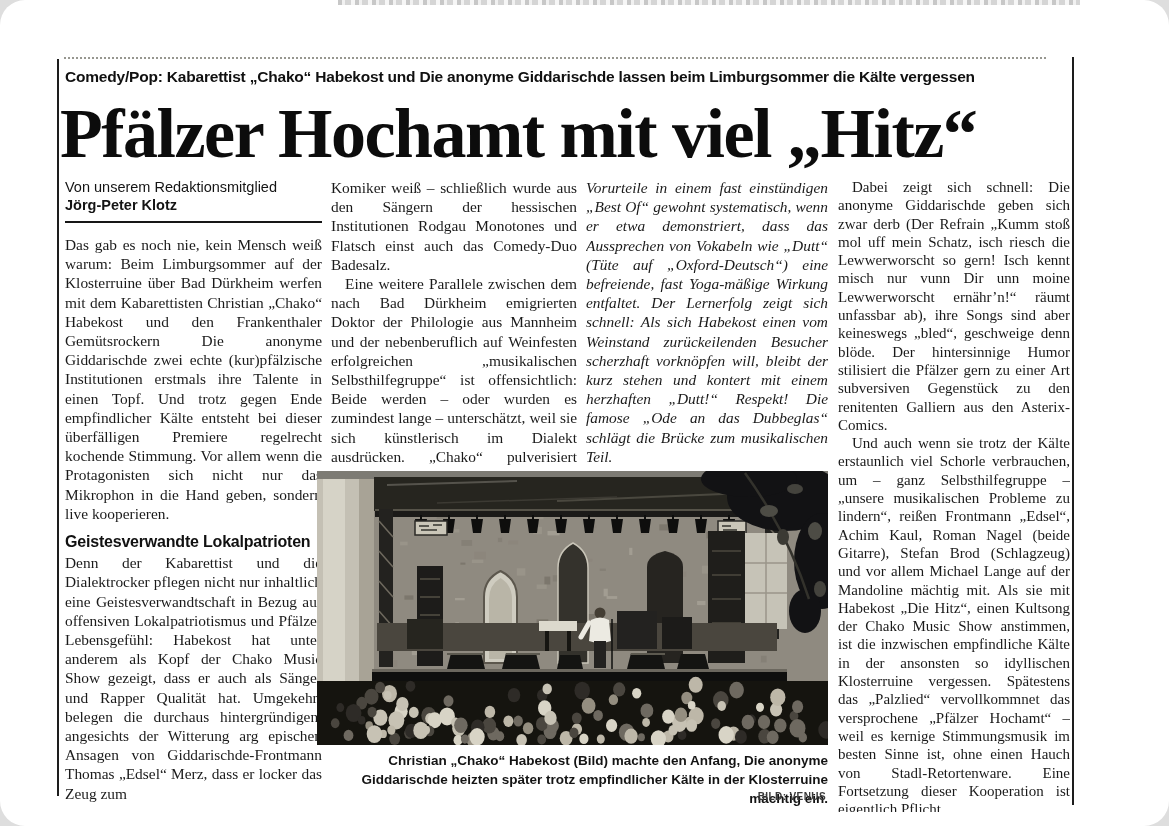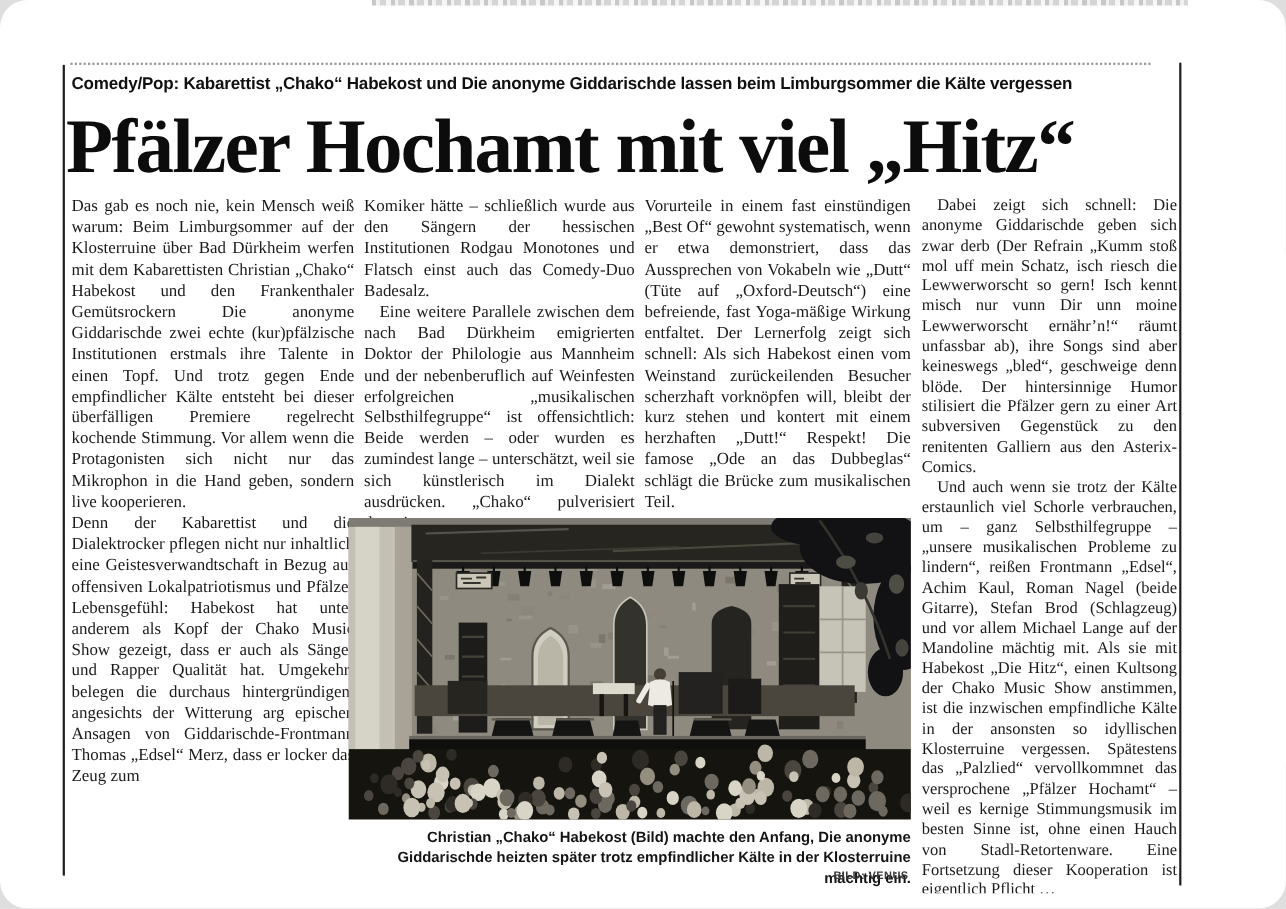--- a/index.html
+++ b/index.html
@@ -10,21 +10,21 @@
   .rule-left{position:absolute;left:57px;top:59px;width:2px;height:737px;background:#1d1d1d;}
   .rule-right{position:absolute;left:1072px;top:57px;width:2px;height:748px;background:#1d1d1d;}
   .rule-dotted{position:absolute;left:64px;top:57px;width:982px;height:0;border-top:2px dotted #979790;}
   .kicker{position:absolute;left:65px;top:68px;width:1002px;white-space:nowrap;overflow:hidden;
         font-family:"Liberation Sans",sans-serif;font-weight:bold;font-size:15.5px;letter-spacing:-.2px;color:#101010;}
   .headline{position:absolute;left:60px;top:94px;white-space:nowrap;
         font-family:"Liberation Serif",serif;font-weight:bold;font-size:70px;letter-spacing:-1.5px;color:#0c0c0c;}
   .col{position:absolute;top:178px;text-align:justify;font-size:15.4px;line-height:19.2px;overflow:hidden;}
   #col1{left:65px;width:257px;height:642px;}
   #col2{left:331px;width:246px;height:295px;}
-  #col3{left:586px;width:242px;height:290px;}
+  #col3{left:586px;width:242px;height:290px;font-style:italic;}
   #col4{left:838px;width:232px;height:634px;font-size:15px;line-height:18.3px;}
   .col p{margin:0;}
   .col p.indent{text-indent:14px;}
   .byline{font-family:"Liberation Sans",sans-serif;font-size:14.5px;line-height:18px;text-align:left;
         border-bottom:2px solid #161616;padding-bottom:7px;margin-bottom:12px;color:#141414;}
   .byline .author{font-weight:bold;}
   .subhead{font-family:"Liberation Sans",sans-serif;font-weight:bold;font-size:16px;letter-spacing:-.2px;
         margin:9px 0 2px;text-align:left;color:#111;}
   .photo{position:absolute;left:317px;top:471px;width:511px;height:274px;background:#8f8a80;}
   .photo svg{display:block;}
@@ -40,26 +40,31 @@
 
   <div class="noise-strip"></div>
   <div class="rule-dotted"></div>
   <div class="rule-left"></div>
   <div class="rule-right"></div>
 
   <div class="kicker">Comedy/Pop: Kabarettist „Chako“ Habekost und Die anonyme Giddarischde lassen beim Limburgsommer die Kälte vergessen</div>
   <h1 class="headline" style="margin:0;">Pfälzer Hochamt mit viel „Hitz“</h1>
 
   <div class="col" id="col1">
+    <div class="byline">
+      <div>Von unserem Redaktionsmitglied</div>
+      <div class="author">Jörg-Peter Klotz</div>
+    </div>
     <p>Das gab es noch nie, kein Mensch weiß warum: Beim Limburgsommer auf der Klosterruine über Bad Dürkheim werfen mit dem Kabarettisten Christian „Chako“ Habekost und den Frankenthaler Gemütsrockern Die anonyme Giddarischde zwei echte (kur)pfälzische Institutionen erstmals ihre Talente in einen Topf. Und trotz gegen Ende empfindlicher Kälte entsteht bei dieser überfälligen Premiere regelrecht kochende Stimmung. Vor allem wenn die Protagonisten sich nicht nur das Mikrophon in die Hand geben, sondern live kooperieren.</p>
+    <div class="subhead">Geistesverwandte Lokalpatrioten</div>
     <p>Denn der Kabarettist und die Dialektrocker pflegen nicht nur inhaltlich eine Geistesverwandtschaft in Bezug auf offensiven Lokalpatriotismus und Pfälzer Lebensgefühl: Habekost hat unter anderem als Kopf der Chako Music Show gezeigt, dass er auch als Sänger und Rapper Qualität hat. Umgekehrt belegen die durchaus hintergründigen, angesichts der Witterung arg epischen Ansagen von Giddarischde-Frontmann Thomas „Edsel“ Merz, dass er locker das Zeug zum</p>
   </div>
 
   <div class="col" id="col2">
-    <p>Komiker hätte – schließlich wurde aus den Sängern der hessischen Institutionen Rodgau Monotones und Flatsch einst auch das Comedy-Duo Badesalz.</p>
+    <p>Komiker weiß – schließlich wurde aus den Sängern der hessischen Institutionen Rodgau Monotones und Flatsch einst auch das Comedy-Duo Badesalz.</p>
     <p class="indent">Eine weitere Parallele zwischen dem nach Bad Dürkheim emigrierten Doktor der Philologie aus Mannheim und der nebenberuflich auf Weinfesten erfolgreichen „musikalischen Selbsthilfegruppe“ ist offensichtlich: Beide werden – oder wurden es zumindest lange – unterschätzt, weil sie sich künstlerisch im Dialekt ausdrücken. „Chako“ pulverisiert derartige</p>
   </div>
 
   <div class="col" id="col3">
     <p>Vorurteile in einem fast einstündigen „Best Of“ gewohnt systematisch, wenn er etwa demonstriert, dass das Aussprechen von Vokabeln wie „Dutt“ (Tüte auf „Oxford-Deutsch“) eine befreiende, fast Yoga-mäßige Wirkung entfaltet. Der Lernerfolg zeigt sich schnell: Als sich Habekost einen vom Weinstand zurückeilenden Besucher scherzhaft vorknöpfen will, bleibt der kurz stehen und kontert mit einem herzhaften „Dutt!“ Respekt! Die famose „Ode an das Dubbeglas“ schlägt die Brücke zum musikalischen Teil.</p>
   </div>
 
   <div class="col" id="col4">
     <p class="indent">Dabei zeigt sich schnell: Die anonyme Giddarischde geben sich zwar derb (Der Refrain „Kumm stoß mol uff mein Schatz, isch riesch die Lewwerworscht so gern! Isch kennt misch nur vunn Dir unn moine Lewwerworscht ernähr’n!“ räumt unfassbar ab), ihre Songs sind aber keineswegs „bled“, geschweige denn blöde. Der hintersinnige Humor stilisiert die Pfälzer gern zu einer Art subversiven Gegenstück zu den renitenten Galliern aus den Asterix-Comics.</p>
     <p class="indent">Und auch wenn sie trotz der Kälte erstaunlich viel Schorle verbrauchen, um – ganz Selbsthilfegruppe – „unsere musikalischen Probleme zu lindern“, reißen Frontmann „Edsel“, Achim Kaul, Roman Nagel (beide Gitarre), Stefan Brod (Schlagzeug) und vor allem Michael Lange auf der Mandoline mächtig mit. Als sie mit Habekost „Die Hitz“, einen Kultsong der Chako Music Show anstimmen, ist die inzwischen empfindliche Kälte in der ansonsten so idyllischen Klosterruine vergessen. Spätestens das „Palzlied“ vervollkommnet das versprochene „Pfälzer Hochamt“ – weil es kernige Stimmungsmusik im besten Sinne ist, ohne einen Hauch von Stadl-Retortenware. Eine Fortsetzung dieser Kooperation ist eigentlich Pflicht …</p>

